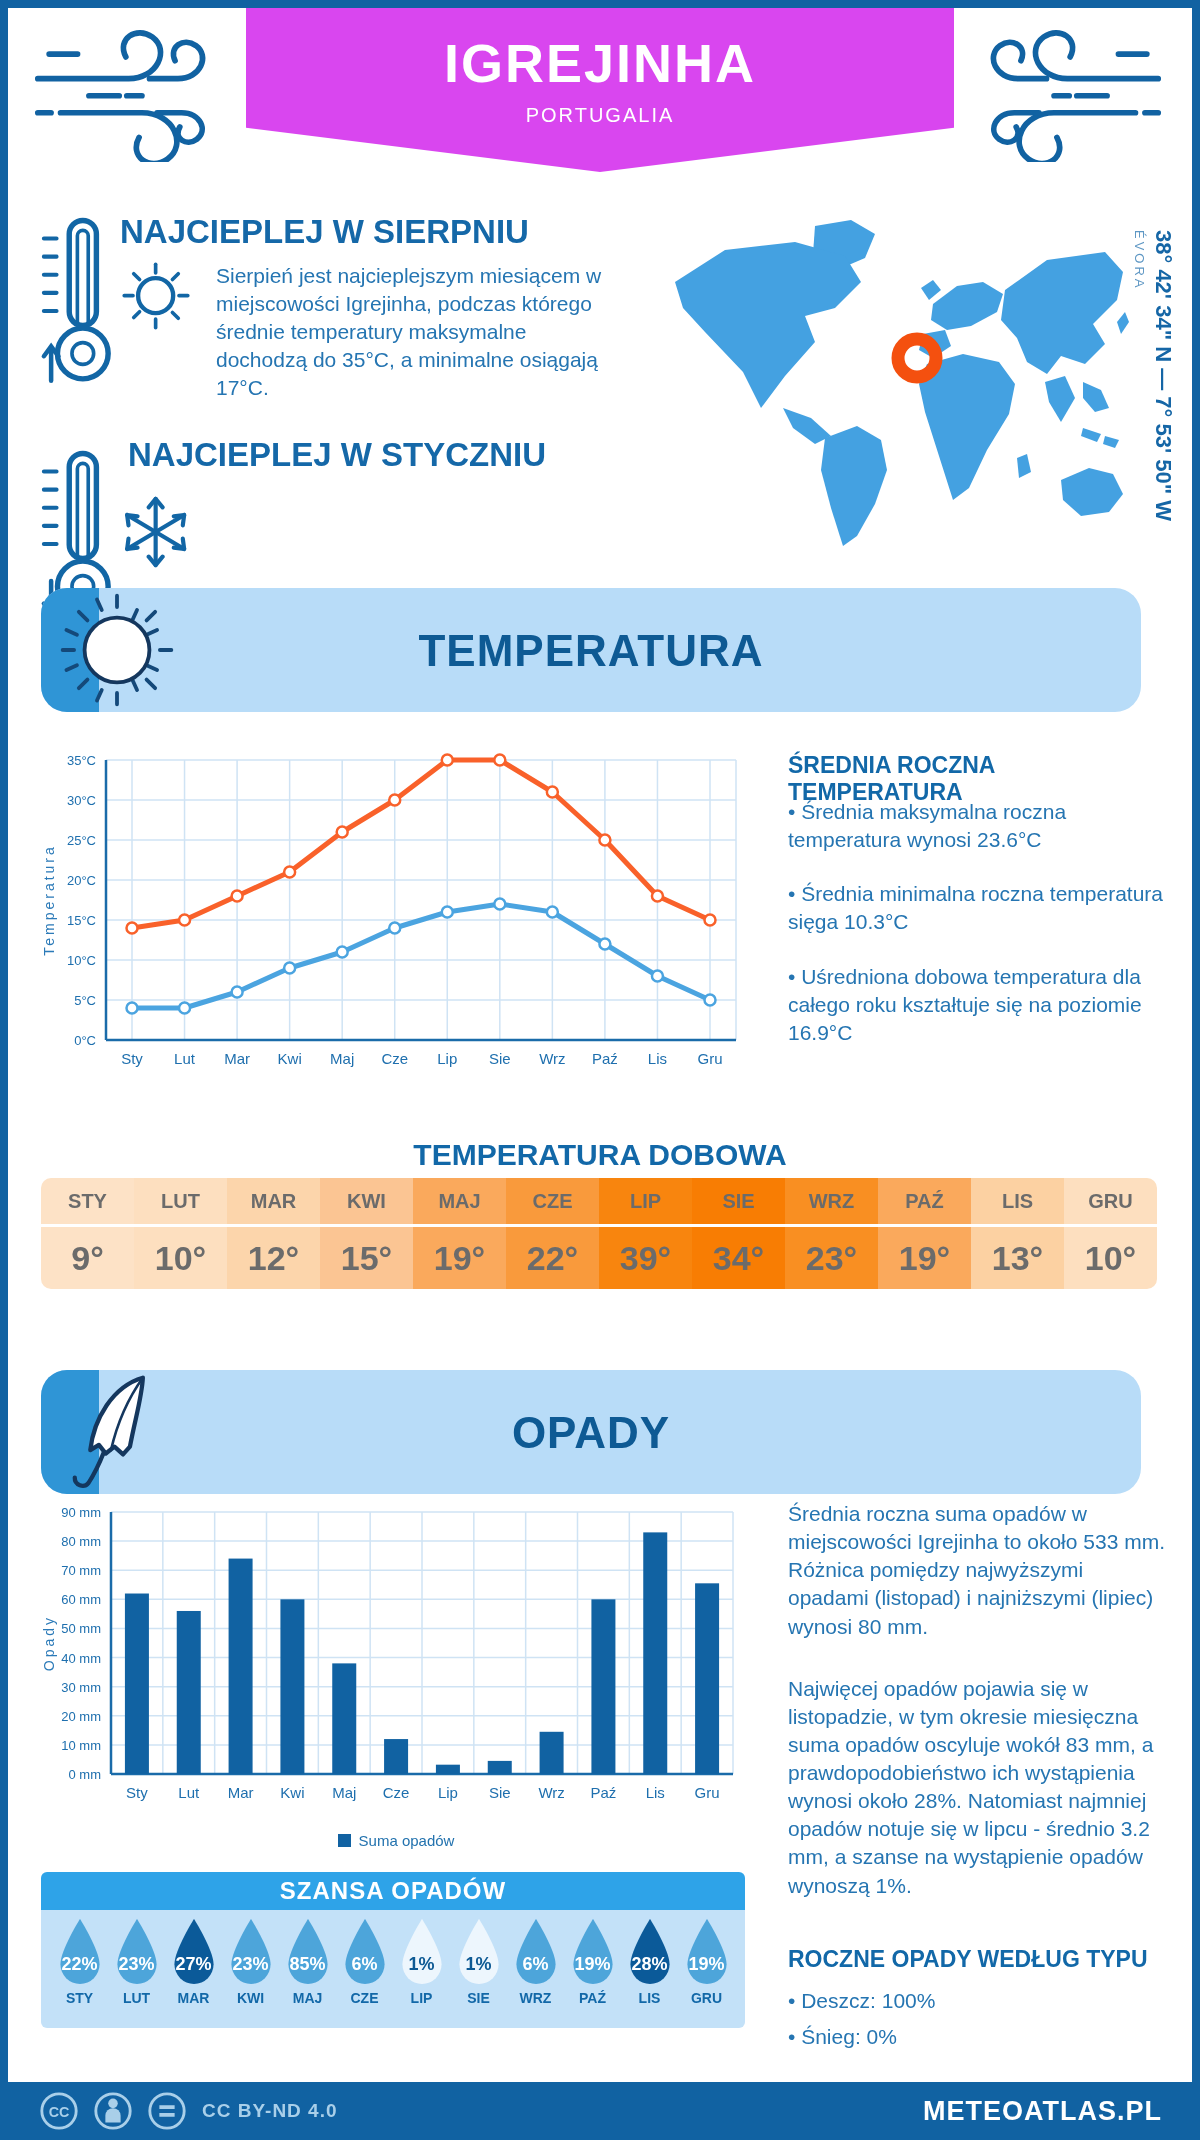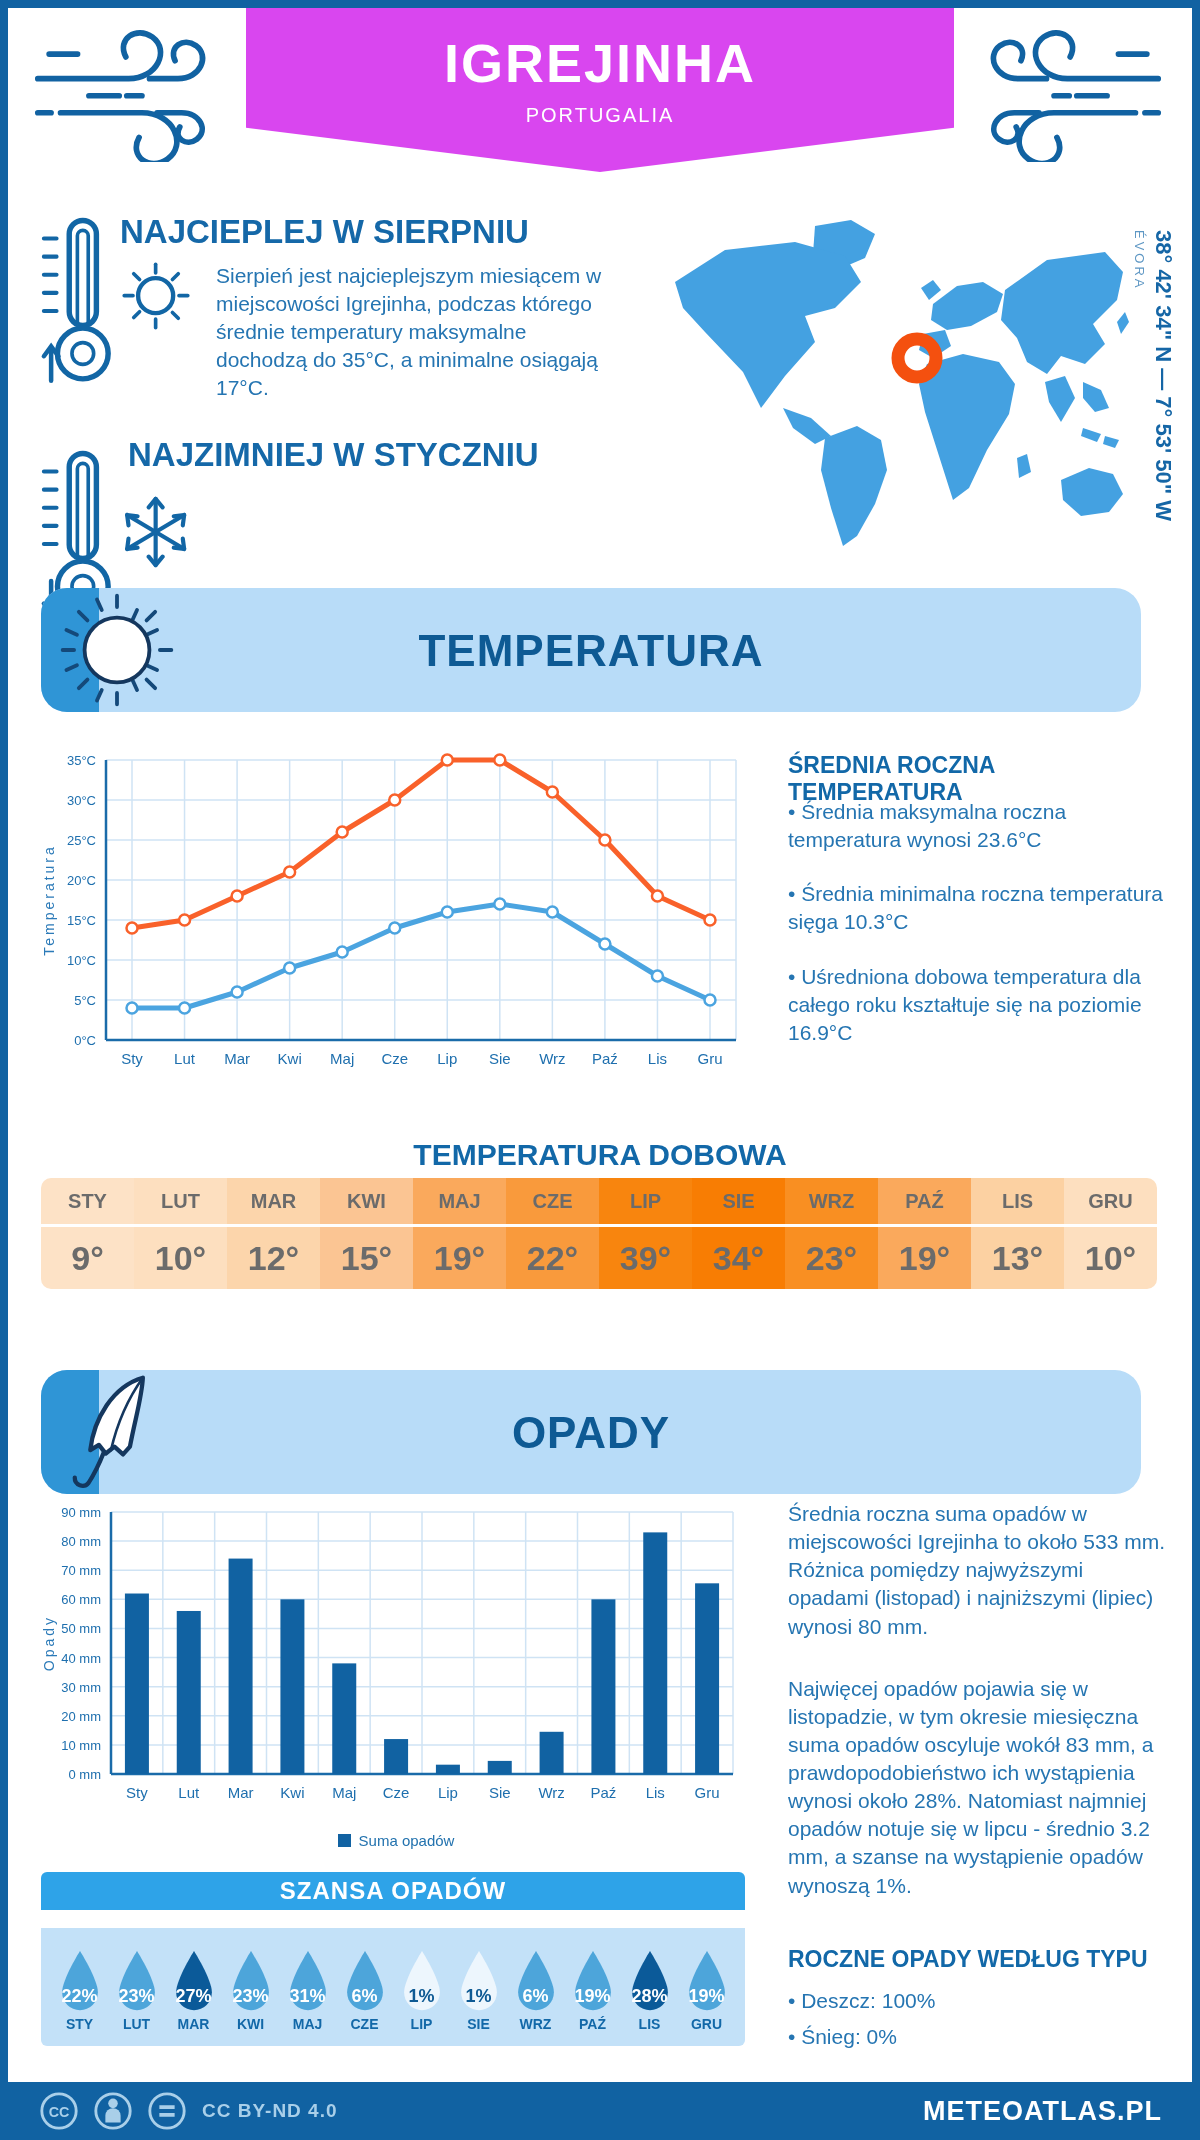--- a/index.html
+++ b/index.html
@@ -36,21 +36,21 @@
   
   #temp-table{left:41px;top:1178px;width:1116px;height:111px;border-radius:10px;overflow:hidden;display:flex;}
   #temp-table .tcol{width:93px;display:flex;flex-direction:column;}
   #temp-table .tm{height:46px;display:flex;align-items:center;justify-content:center;font-size:20px;font-weight:bold;color:#6b6b6b;}
   #temp-table .tv{height:62px;margin-top:3px;display:flex;align-items:center;justify-content:center;font-size:34px;font-weight:bold;color:#6b6b6b;}
   #tt-sep{left:41px;top:1224px;width:1116px;height:3px;background:#ffffff;}
   
   #chance-head{left:41px;top:1872px;width:704px;height:38px;background:#2ea3e8;border-radius:6px 6px 0 0;
     display:flex;align-items:center;justify-content:center;color:#fff;font-size:24px;font-weight:bold;letter-spacing:1px;}
   #chance-body{left:41px;top:1910px;width:704px;height:118px;background:#c3e1f8;border-radius:0 0 6px 6px;
-    display:flex;padding:14px 10px;box-sizing:border-box;margin-top:18px;}
+    display:flex;padding:0 10px;box-sizing:border-box;}
   .drop-cell{flex:1;position:relative;display:flex;flex-direction:column;align-items:center;padding-top:7px;}
   .drop-cell .pct{position:absolute;top:44px;left:0;right:0;text-align:center;font-size:18px;font-weight:bold;}
   .drop-cell .mon{margin-top:3px;font-size:14px;font-weight:bold;color:#1268a8;}
   
   #footer{left:0;top:2082px;width:1200px;height:58px;background:#1162a2;display:flex;align-items:center;}
   #footer .lic{margin-left:14px;font-size:19px;font-weight:bold;color:#a9cfe9;letter-spacing:1px;}
   #footer .site{margin-left:auto;margin-right:38px;font-size:27px;font-weight:bold;color:#ffffff;letter-spacing:1px;}
   .ccicons{display:flex;gap:12px;margin-left:38px;align-items:center;}
 </style>
 </head>
@@ -133,21 +133,21 @@
   <svg class="abs" style="left:116px;top:492px;" width="80" height="80" viewBox="0 0 115 115">
     <g fill="none" stroke="#1266a5" stroke-width="6" stroke-linecap="round">
       <path d="M57 10 V105"></path>
         <path d="M16 33 L98 82"></path>
         <path d="M16 82 L98 33"></path>
       <path d="M57 10 l-10 12 M57 10 l10 12 M57 105 l-10 -12 M57 105 l10 -12"></path>
       <path d="M16 33 l15 2 M16 33 l2 15 M98 82 l-15 -2 M98 82 l-2 -15"></path>
       <path d="M16 82 l2 -15 M16 82 l15 -2 M98 33 l-2 15 M98 33 l-15 2"></path>
     </g>
   </svg>
-  <div class="abs sec-h" style="left:128px;top:436px;">NAJZIMNIEJ W STYCZNIU</div>
+  <div class="abs sec-h" style="left:128px;top:436px;">NAJCIEPLEJ W STYCZNIU</div>
 
   <svg class="abs" style="left:665px;top:212px;" width="465" height="340" viewBox="0 0 465 340">
     <g fill="#44a1e1">
       <path d="M150 14 L186 8 L210 22 L200 46 L172 58 L148 42 Z"></path>
       <path d="M10 70 L60 38 L130 30 L180 44 L196 70 L170 96 L140 104 L150 130 L120 164 L96 196 L78 160 L40 120 L18 96 Z"></path>
       <path d="M118 196 L146 206 L166 224 L150 232 L128 216 Z"></path>
       <path d="M160 226 L192 214 L216 228 L222 258 L210 292 L192 324 L178 334 L166 296 L156 258 Z"></path>
       <path d="M256 76 L268 68 L276 78 L264 88 Z"></path>
       <path d="M268 92 L292 74 L318 70 L338 82 L332 100 L306 114 L282 118 L266 108 Z"></path>
       <path d="M258 122 L280 118 L286 134 L268 146 L254 138 Z"></path>
@@ -443,21 +443,21 @@
           <path d="M50 4 C50 4 12 64 12 92 a38 38 0 0 0 76 0 C88 64 50 4 50 4 Z" style="fill: rgb(77, 165, 218);"></path>
         </svg>
         <span class="pct" style="color: rgb(255, 255, 255);">23%</span>
         <span class="mon">KWI</span>
       </div>
 
       <div class="drop-cell">
         <svg width="52" height="70" viewBox="0 0 100 136">
           <path d="M50 4 C50 4 12 64 12 92 a38 38 0 0 0 76 0 C88 64 50 4 50 4 Z" style="fill: rgb(77, 165, 218);"></path>
         </svg>
-        <span class="pct" style="color: rgb(255, 255, 255);">31%</span>
+        <span class="pct" style="color: rgb(255, 255, 255);">85%</span>
         <span class="mon">MAJ</span>
       </div>
 
       <div class="drop-cell">
         <svg width="52" height="70" viewBox="0 0 100 136">
           <path d="M50 4 C50 4 12 64 12 92 a38 38 0 0 0 76 0 C88 64 50 4 50 4 Z" style="fill: rgb(77, 165, 218);"></path>
         </svg>
         <span class="pct" style="color: rgb(255, 255, 255);">6%</span>
         <span class="mon">CZE</span>
       </div>

